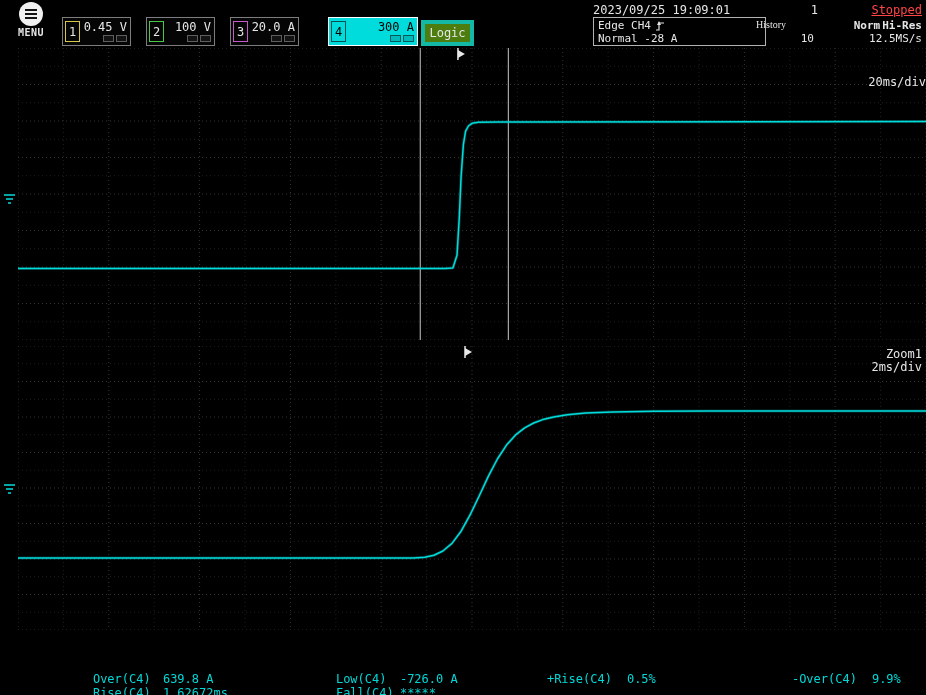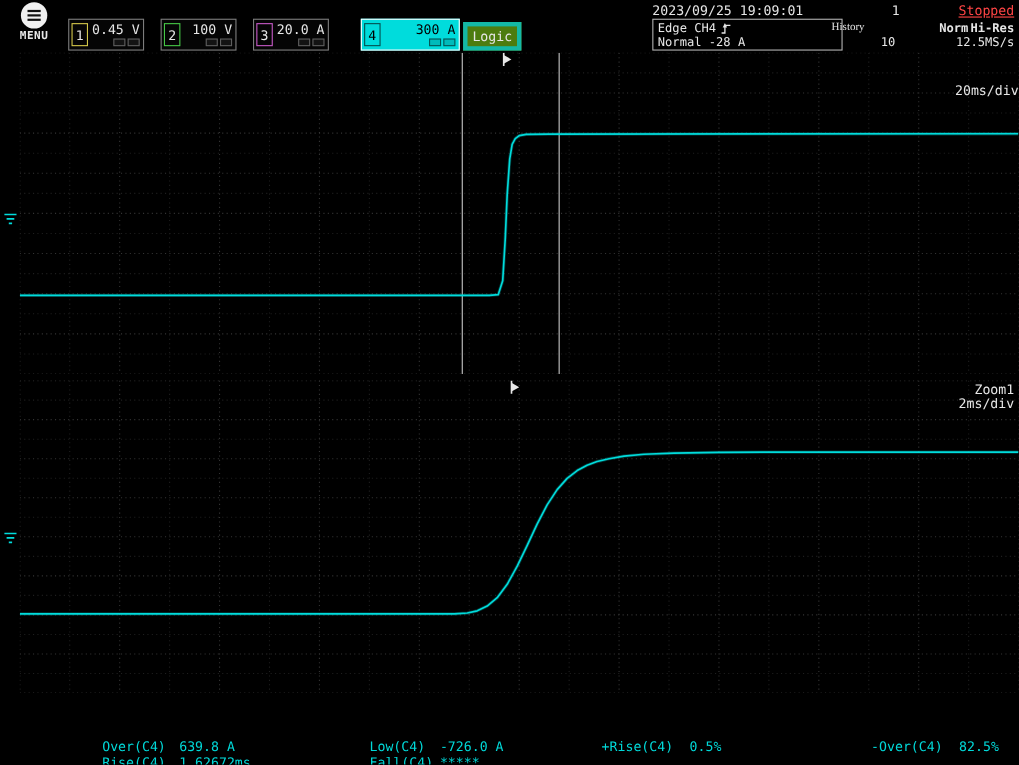--- a/index.html
+++ b/index.html
@@ -266,16 +266,16 @@
   <div class="meas" id="m-low">
     <span class="mlabel w64">Low(C4)</span><span>-726.0 A</span>
   </div>
   <div class="meas" id="m-fall">
     <span class="mlabel w64">Fall(C4)</span><span>*****</span>
   </div>
   <div class="meas" id="m-pover">
     <span class="mlabel w80">+Rise(C4)</span><span>0.5%</span>
   </div>
   <div class="meas" id="m-nover">
-    <span class="mlabel w80">-Over(C4)</span><span>82.5%</span>
+    <span class="mlabel w80">-Over(C4)</span><span>9.9%</span>
   </div>
 
 </div>
 
 </body></html>

